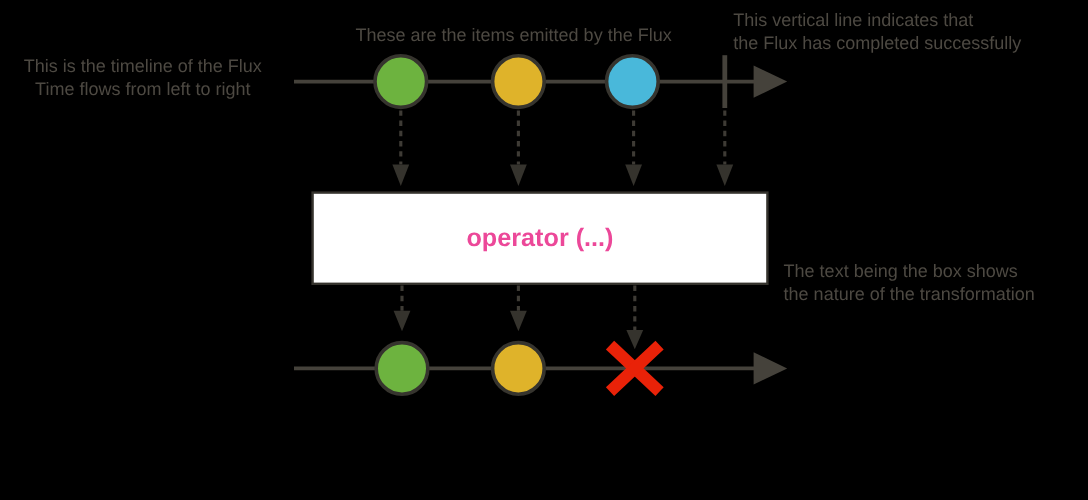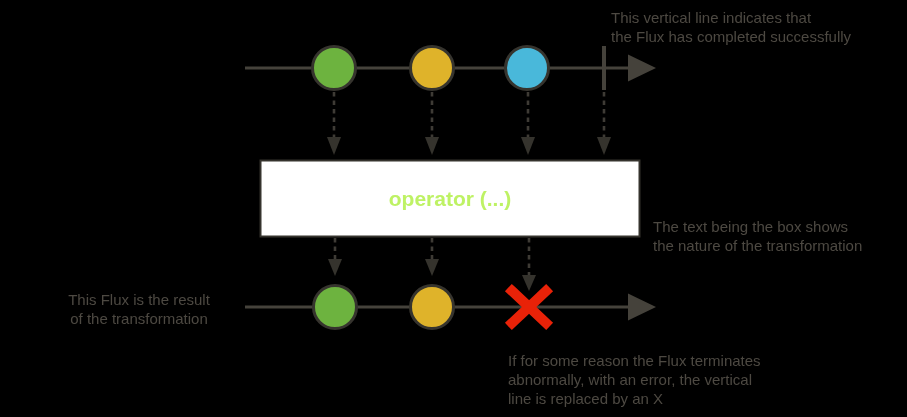--- a/index.html
+++ b/index.html
@@ -40,21 +40,21 @@
   .n-result   { left: 48px;  top: 290px; width: 182px; }
   .n-error    { left: 508px; top: 351px; }
 
   .op-label {
     position: absolute;
     left: 260px; top: 160px;
     width: 380px; height: 77px;
     display: flex; align-items: center; justify-content: center;
     font-weight: bold;
     font-size: 21px;
-    color: #bef264;
+    color: #ec4899;
   }
 </style>
 </head>
 <body>
 
 <div class="stage">
 
   <svg class="canvas" viewBox="0 0 907 417">
 
     <g>
@@ -109,28 +109,26 @@
       <circle class="item" cx="432" cy="307" r="21.5" fill="#dfb32a"></circle>
       <g class="errx" stroke="#e92208">
         <line x1="512" y1="291" x2="546" y2="323"></line>
         <line x1="546" y1="291" x2="512" y2="323"></line>
       </g>
     </g>
   </svg>
 
   <div class="op-label">operator (...)</div>
 
+  <div class="note center n-source">This is the timeline of the Flux
+Time flows from left to right</div>
 
+  <div class="note center n-items">These are the items emitted by the Flux</div>
 
   <div class="note n-complete">This vertical line indicates that
 the Flux has completed successfully</div>
 
 
   <div class="note n-boxtext">The text being the box shows
 the nature of the transformation</div>
 
-  <div class="note center n-result">This Flux is the result
-of the transformation</div>
 
-  <div class="note n-error">If for some reason the Flux terminates
-abnormally, with an error, the vertical
-line is replaced by an X</div>
 </div>
 
 </body></html>

